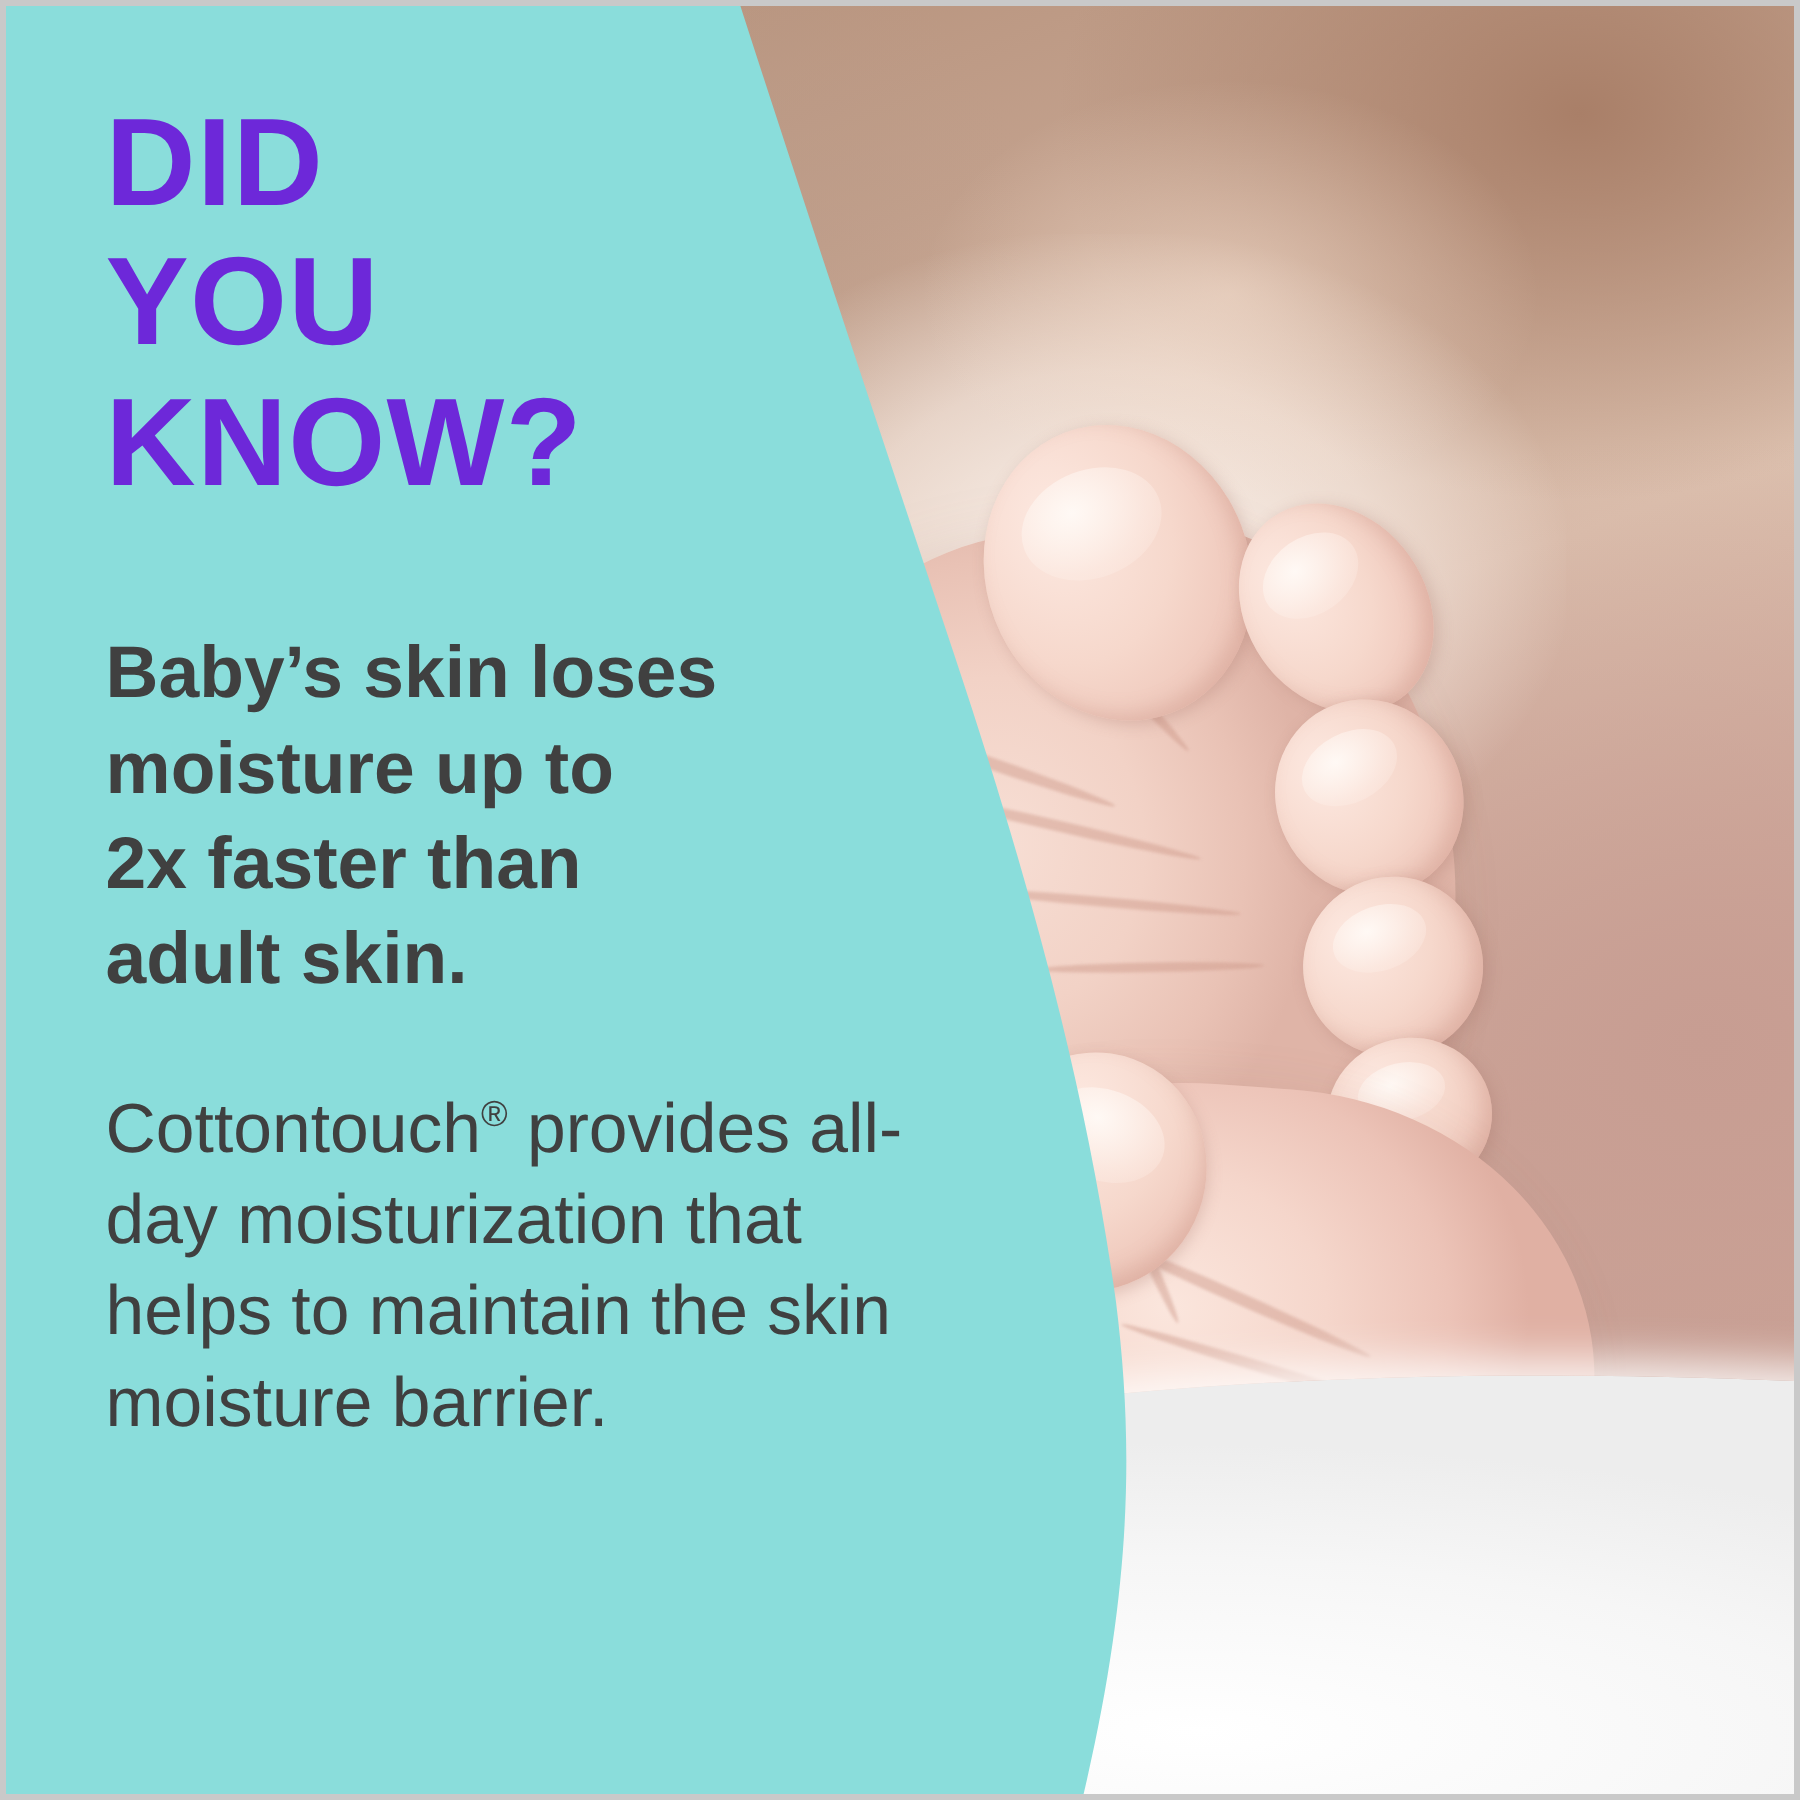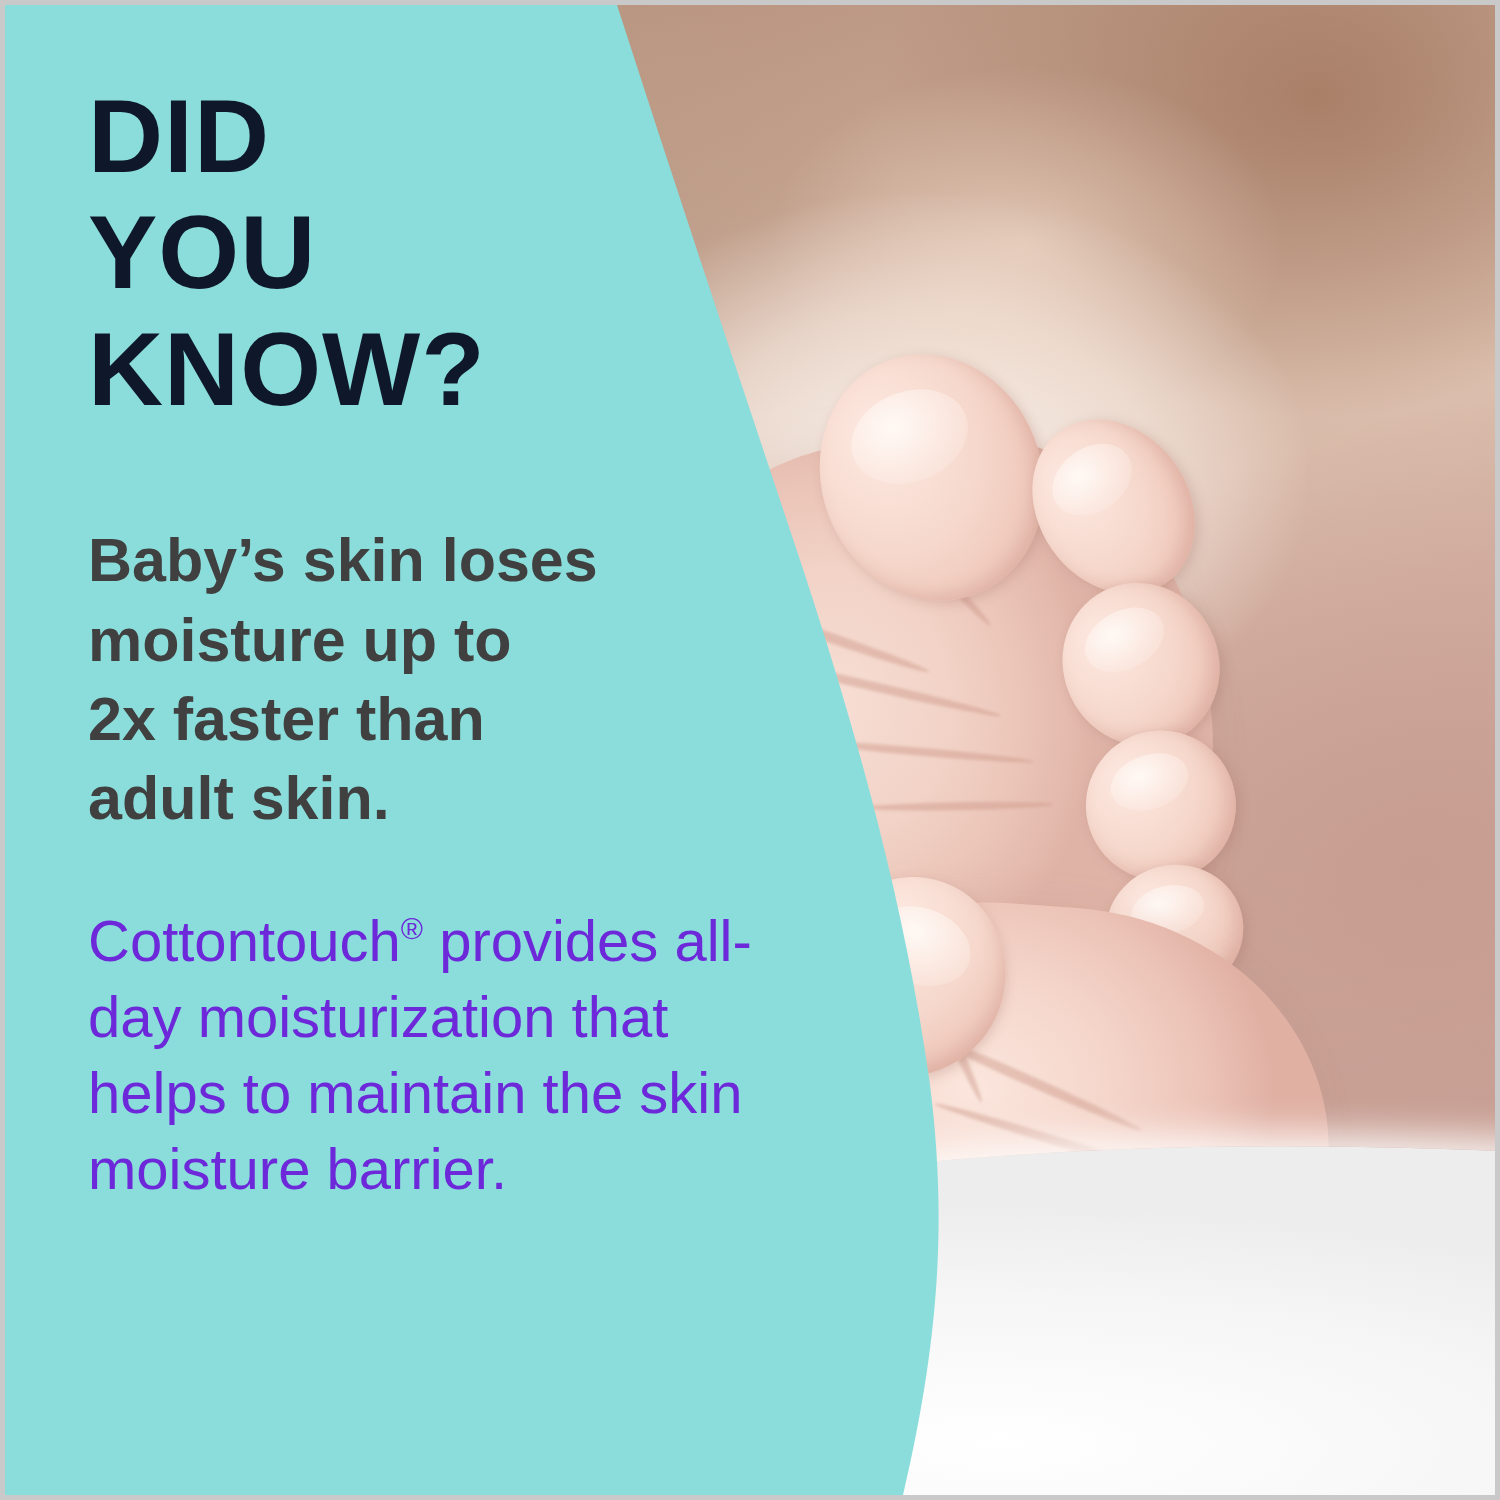--- a/index.html
+++ b/index.html
@@ -143,39 +143,39 @@
   .panel svg { display: block; width: 100%; height: 100%; }
 
   
   .content {
     position: absolute;
     left: 88px;
     top: 78px;
     width: 730px;
   }
   .headline {
-    color: #0f172a;
+    color: #6d28d9;
     font-size: 104px;
     font-weight: 700;
     line-height: 1.12;
     letter-spacing: 1px;
     margin: 0;
     white-space: pre-line;
   }
   .body-white {
     color: #404040;
     font-size: 61px;
     font-weight: 700;
     line-height: 1.3;
     margin: 0;
     padding-top: 94px;
     white-space: pre-line;
   }
   .body-teal {
-    color: #6d28d9;
+    color: #404040;
     font-size: 58px;
     font-weight: 400;
     line-height: 1.31;
     margin: 0;
     padding-top: 64px;
   }
   .body-teal .reg {
     font-size: 0.52em;
     vertical-align: 0.72em;
     letter-spacing: 0;

